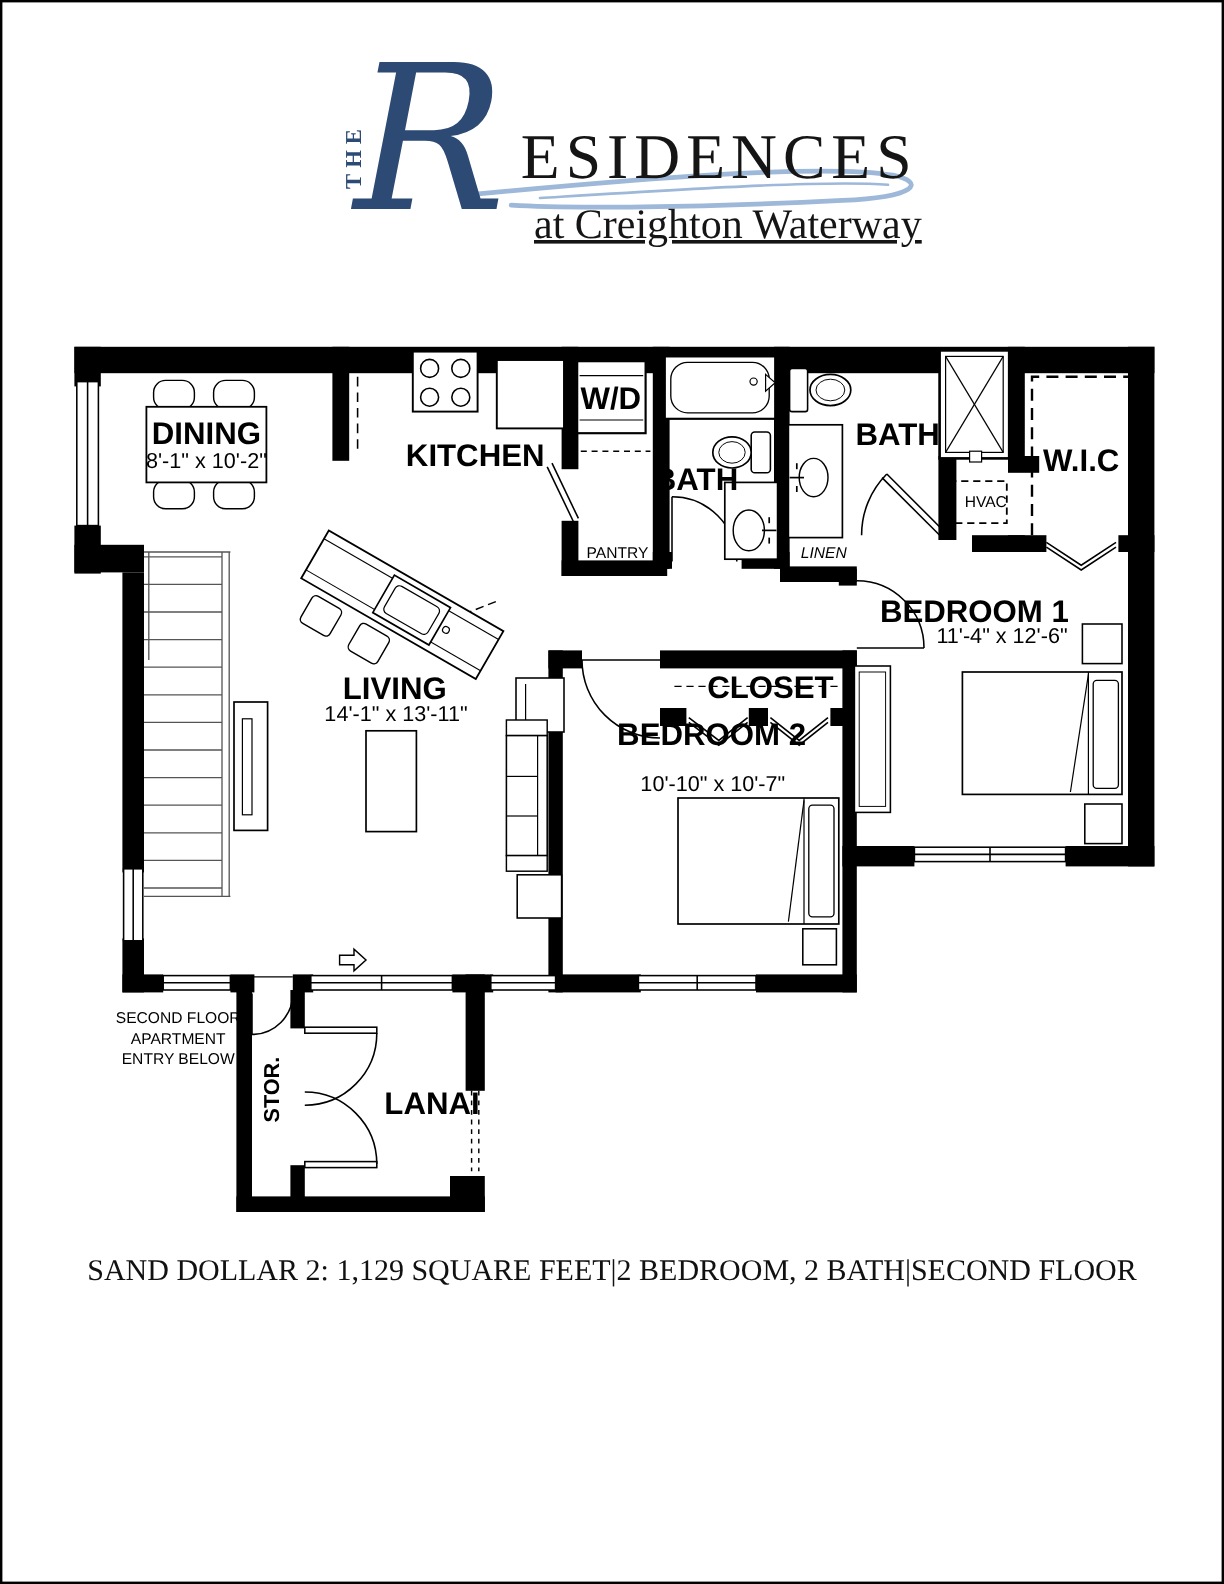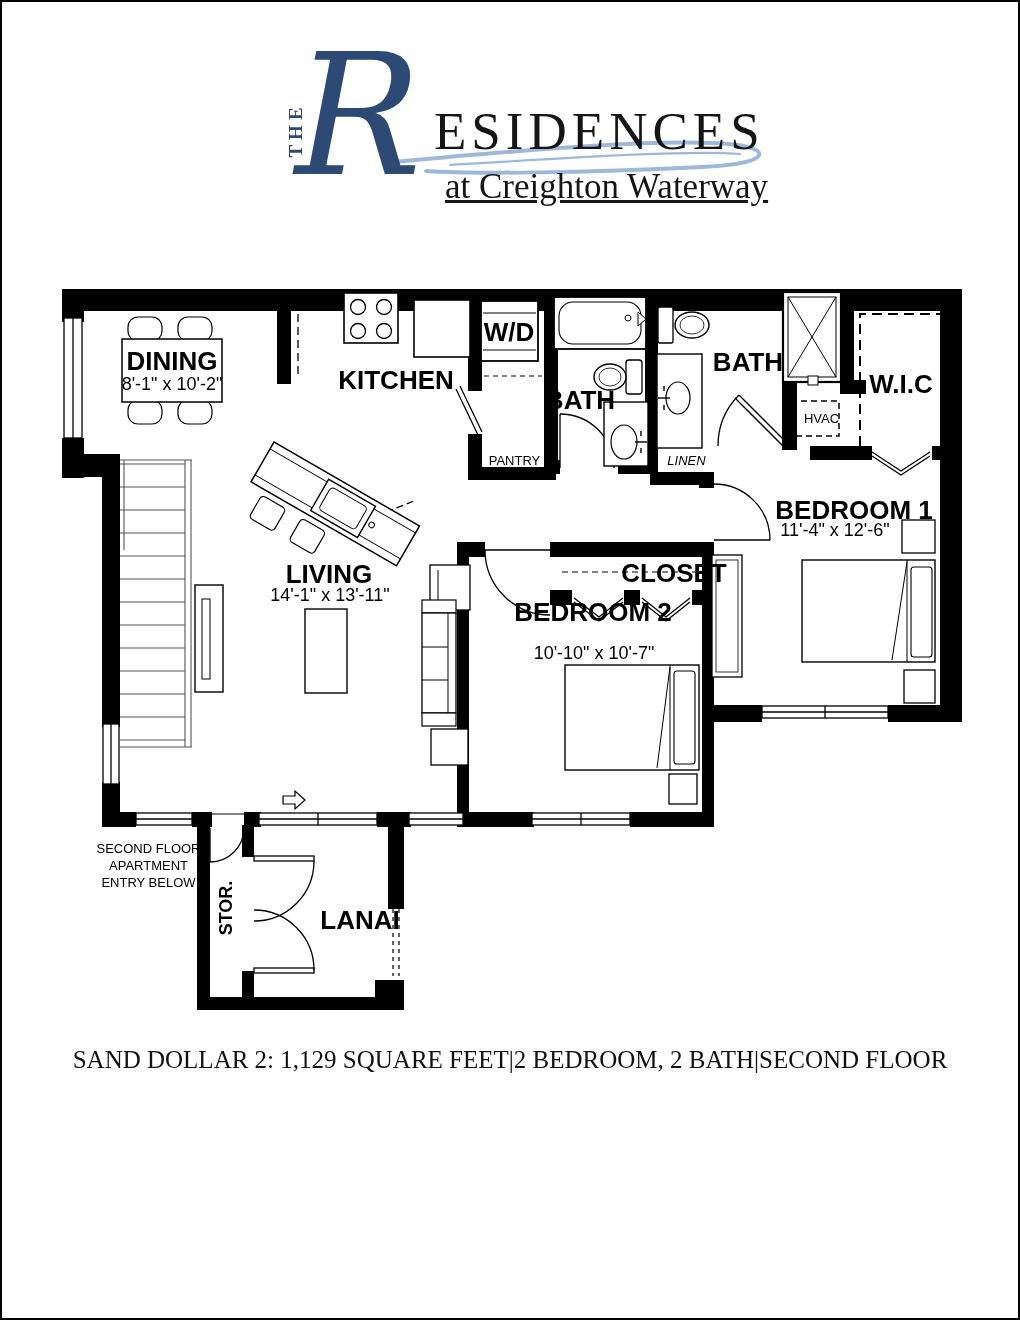--- a/index.html
+++ b/index.html
@@ -281,23 +281,23 @@
     <div class="lbl b f22" style="left:170px;top:359px;">DINING</div>
     <div class="lbl f19" style="left:170px;top:383px;">8'-1" x 10'-2"</div>
     <div class="lbl b f22" style="left:394px;top:378px;">KITCHEN</div>
     <div class="lbl b f22" style="left:507px;top:330px;">W/D</div>
     <div class="lbl f13" style="left:506px;top:440px;margin-top:19px;">PANTRY</div>
     <div class="lbl b f22" style="left:578px;top:398px;">BATH</div>
     <div class="lbl f13" style="left:678px;top:459px;font-style:italic;">LINEN</div>
     <div class="lbl b f22" style="left:746px;top:360px;">BATH</div>
     <div class="lbl f13" style="left:813px;top:417px;">HVAC</div>
     <div class="lbl b f22" style="left:899px;top:382px;">W.I.C</div>
-    <div class="lbl b f22" style="left:852px;top:508px;">BEDROOM 1</div>
+    <div class="lbl b f22" style="left:810px;top:508px;">BEDROOM 1</div>
     <div class="lbl f19" style="left:833px;top:529px;">11'-4" x 12'-6"</div>
-    <div class="lbl b f22" style="left:672px;top:571px;">CLOSET</div>
+    <div class="lbl b f22" style="left:640px;top:571px;">CLOSET</div>
     <div class="lbl b f22" style="left:591px;top:610px;">BEDROOM 2</div>
     <div class="lbl f19" style="left:592px;top:652px;">10'-10" x 10'-7"</div>
     <div class="lbl b f22" style="left:327px;top:572px;text-align:right;">LIVING</div>
     <div class="lbl f19" style="left:328px;top:594px;">14'-1" x 13'-11"</div>
     <div class="lbl b f19 rot" style="left:225px;top:906px;">STOR.</div>
     <div class="lbl b f22" style="left:358px;top:918px;text-align:right;">LANAI</div>
     <div class="lbl f13" style="left:140px;top:847px;">SECOND FLOOR</div>
     <div class="lbl f13" style="left:140px;top:864px;">APARTMENT</div>
     <div class="lbl f13" style="left:140px;top:881px;">ENTRY BELOW</div>
   </div>

